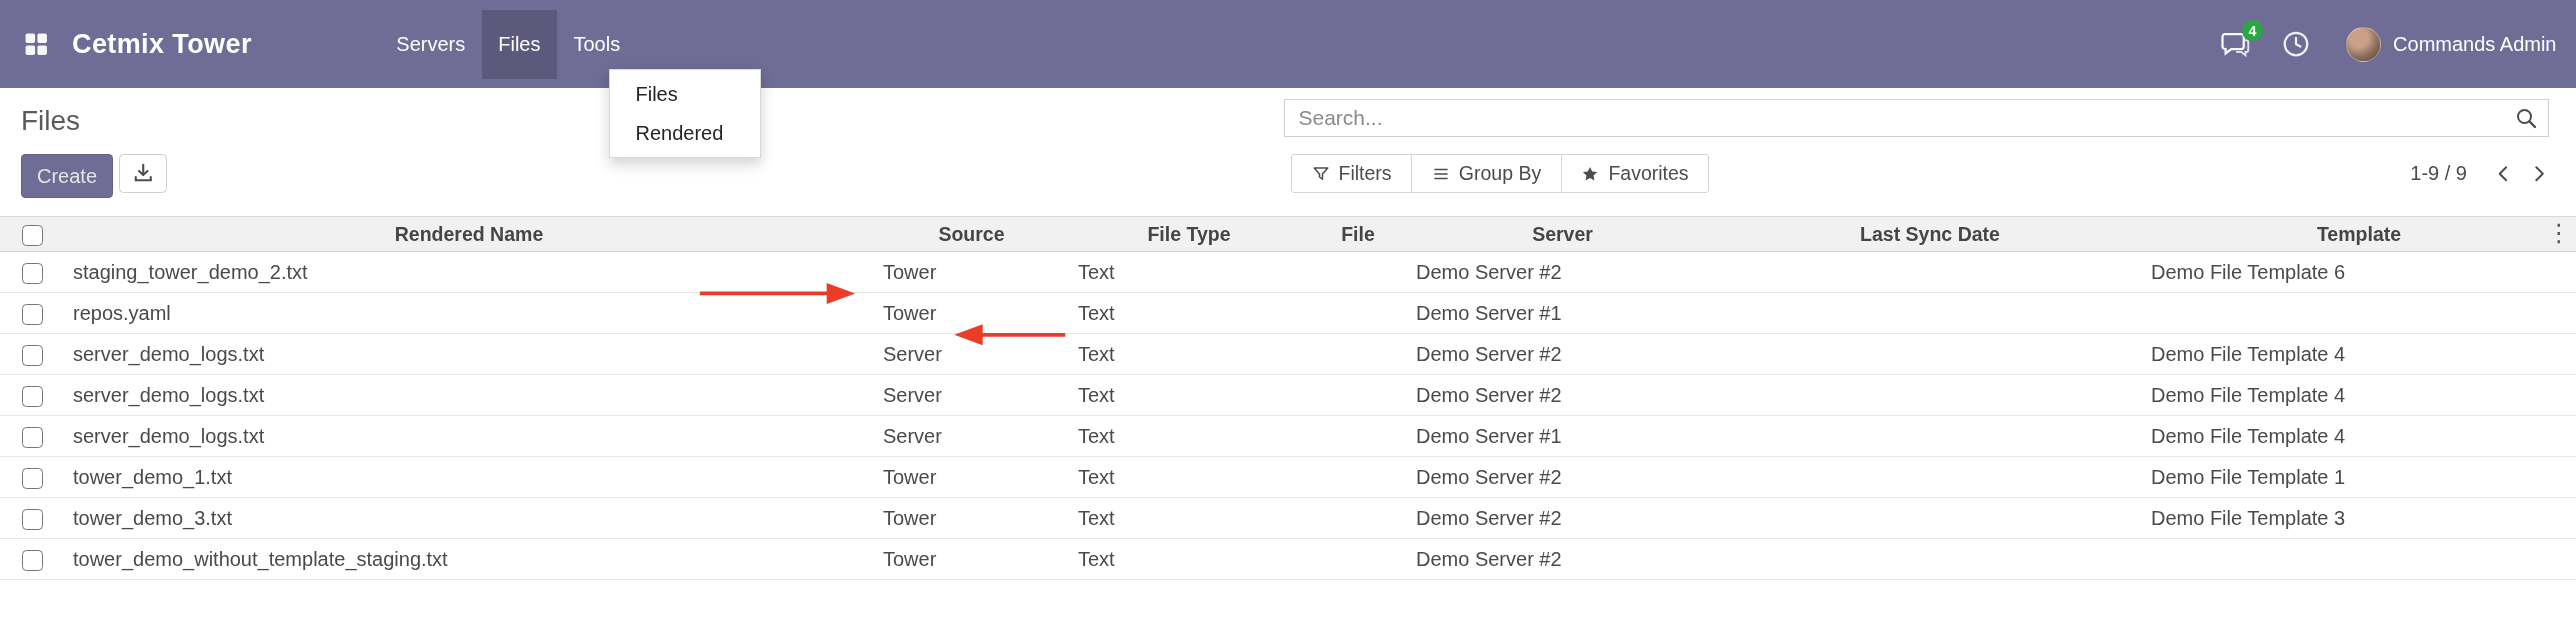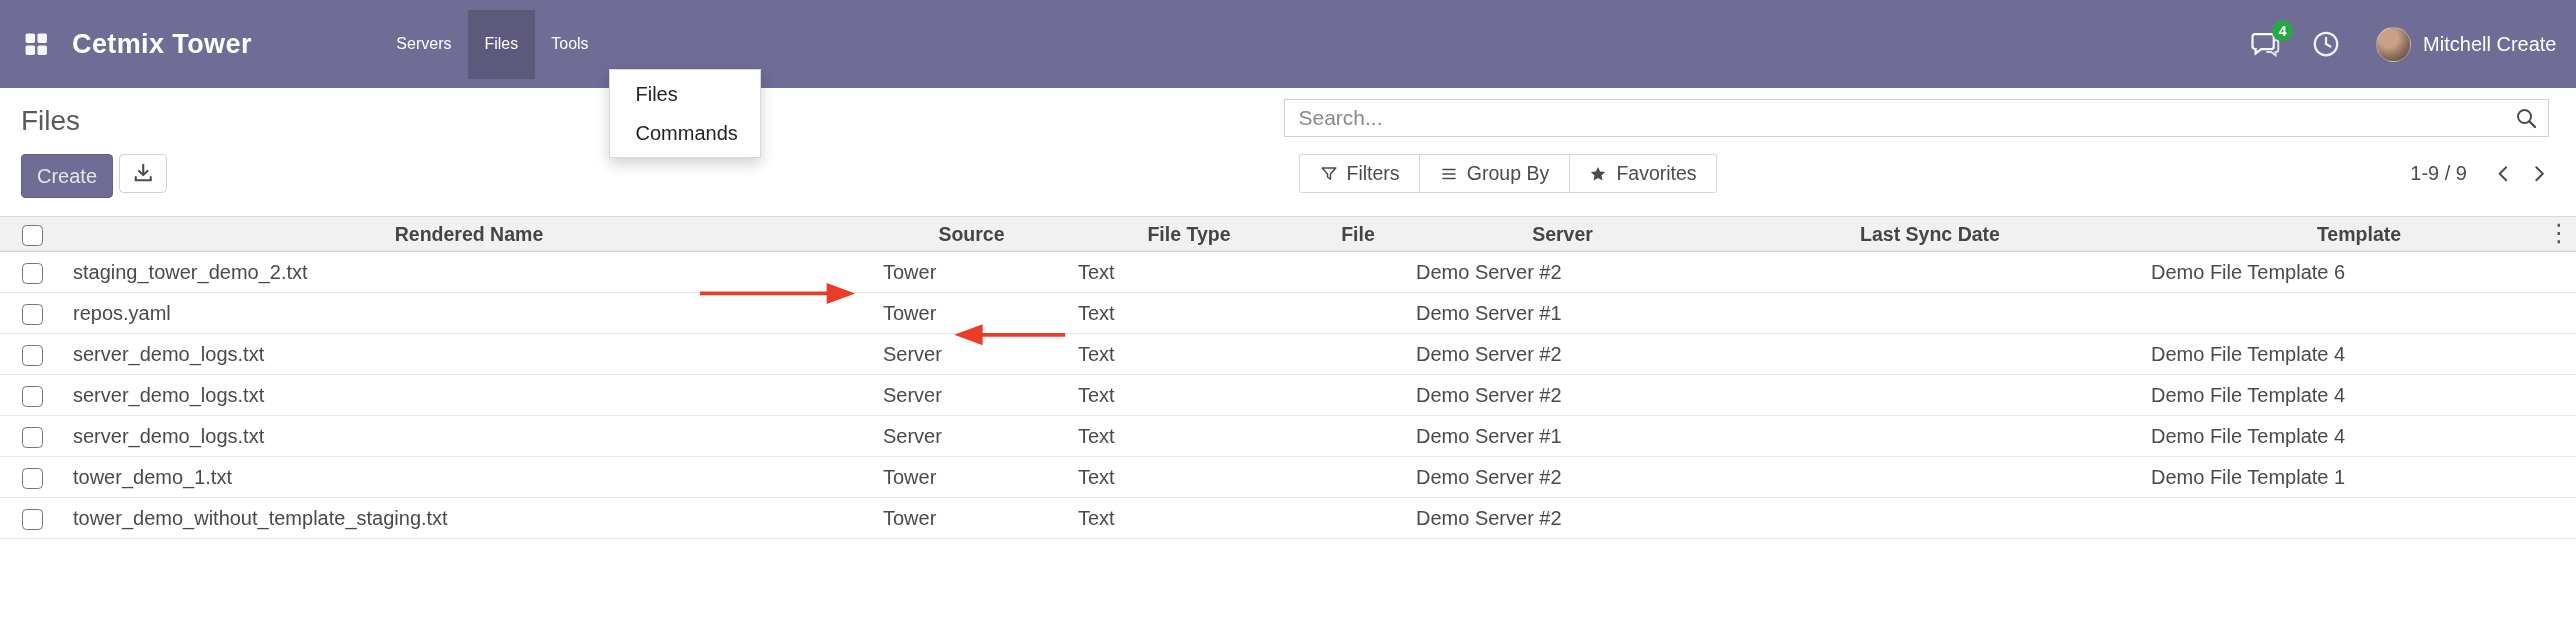--- a/index.html
+++ b/index.html
@@ -10,21 +10,21 @@
   *{box-sizing:border-box;margin:0;padding:0;font-family:"Liberation Sans",sans-serif;}
   html,body{background:#fff;}
   body{width:2576px;height:626px;overflow:hidden;}
   .page{position:relative;width:2576px;height:626px;background:#fff;}
 
   
   .navbar{height:88px;background:var(--brand);display:flex;align-items:center;padding:0 19.5px;color:#fff;}
   .apps-toggle{width:33px;height:33px;display:flex;align-items:center;justify-content:center;cursor:pointer;}
   .brand{font-size:27px;font-weight:700;margin-left:19.5px;letter-spacing:0.4px;white-space:nowrap;}
   .nav-menu{display:flex;height:69px;margin-left:128px;}
-  .nav-item{display:flex;align-items:center;height:69px;padding:0 16.5px;font-size:16px;color:#fff;text-decoration:none;cursor:pointer;white-space:nowrap;}
+  .nav-item{display:flex;align-items:center;height:69px;padding:0 16.5px;font-size:20px;color:#fff;text-decoration:none;cursor:pointer;white-space:nowrap;}
   .nav-item.active{background:rgba(0,0,0,.17);}
   .nav-right{margin-left:auto;display:flex;align-items:center;}
   .icon-wrap{position:relative;margin-left:31.5px;display:flex;align-items:center;cursor:pointer;}
   .nav-badge{position:absolute;top:-9px;right:-13.5px;background:var(--badge);color:#fff;font-size:14.3px;font-weight:700;min-width:21px;height:21px;border-radius:10.5px;display:flex;align-items:center;justify-content:center;padding:0 3px;}
   .avatar{width:35px;height:35px;border-radius:50%;margin-left:35px;background:radial-gradient(circle at 35% 30%,#caa089 0 30%,#8a6f5c 60%,#4e3d31 100%);border:0.8px solid rgba(255,255,255,.35);cursor:pointer;}
   .user-name{font-size:20px;margin-left:12px;cursor:pointer;white-space:nowrap;}
 
   
   .dropdown{position:absolute;left:609px;top:69px;width:152px;background:#fff;border:0.8px solid #d8d8d8;box-shadow:0 6px 13.5px rgba(0,0,0,.18);z-index:20;padding:4.5px 0;}
   .dropdown-item{display:block;padding:0 25.5px;height:39px;line-height:39px;font-size:20px;color:#212529;text-decoration:none;cursor:pointer;white-space:nowrap;}
@@ -33,21 +33,21 @@
   .control-panel{position:relative;height:128px;background:#fff;}
   .page-title{position:absolute;left:21px;top:16.5px;font-size:28px;font-weight:400;color:#5b5b5b;}
   .btn-create{position:absolute;left:21px;top:66px;height:44px;padding:0 15px;background:var(--brand);color:#e5e5e5;border:0.8px solid rgba(0,0,0,.1);border-radius:4.5px;font-size:20px;cursor:pointer;}
   .btn-download{position:absolute;left:119px;top:66px;width:48px;height:39px;background:#fff;border:0.8px solid #d0d0d0;border-radius:4.5px;display:flex;align-items:center;justify-content:center;cursor:pointer;}
   .search{position:absolute;left:1284px;top:10.5px;width:1265px;height:38px;border:0.8px solid #d0d0d0;background:#701a75;display:flex;align-items:center;}
   .search input{flex:1;border:none;outline:none;height:100%;font-size:21px;padding:0 13.5px;color:#333;}
   .search input::placeholder{color:#8a8a8a;}
   .search .search-btn{width:44px;height:100%;display:flex;align-items:center;justify-content:center;cursor:pointer;background:#fff;border:none;}
   .filter-group{position:absolute;left:1284px;top:66px;display:flex;}
   .filter-group button{display:flex;align-items:center;gap:9px;height:39px;padding:0 19.5px;background:#fff;border:0.8px solid #d5d5d5;font-size:19.5px;color:#4c4c4c;cursor:pointer;margin-left:-0.8px;}
-  .filter-group button:first-child{margin-left:15px;border-radius:3px 0 0 3px;}
+  .filter-group button:first-child{margin-left:7px;border-radius:3px 0 0 3px;}
   .filter-group button:last-child{border-radius:0 3px 3px 0;}
   .pager{position:absolute;right:19.5px;top:66px;height:39px;display:flex;align-items:center;}
   .pager-range{font-size:20px;color:#4c4c4c;margin-right:19.5px;white-space:nowrap;}
   .pager button{width:35px;height:39px;background:transparent;border:none;display:flex;align-items:center;justify-content:center;cursor:pointer;}
 
   
   .table-wrap{position:relative;}
   table{width:2576px;border-collapse:collapse;table-layout:fixed;border-top:0.8px solid #dadada;}
   thead th{height:35px;background:#f1f1f1;border-bottom:0.8px solid #cfcfcf;font-size:19.5px;font-weight:700;color:#454545;text-align:center;padding:0 9px;white-space:nowrap;overflow:hidden;}
   tbody td{height:41px;border-bottom:0.8px solid #e8e8e8;font-size:20px;color:#4a4a4a;padding:0 9px;vertical-align:middle;white-space:nowrap;overflow:hidden;}
@@ -90,27 +90,27 @@
         </svg>
         <span class="nav-badge">4</span>
       </div>
       <div class="icon-wrap">
         <svg class="ic" width="30" height="30" viewBox="0 0 24 24">
           <circle cx="12" cy="12" r="9" fill="none" stroke="#fff" stroke-width="1.8" opacity=".9"></circle>
           <path d="M12 7v5l3.5 2" fill="none" stroke="#fff" stroke-width="1.8" stroke-linecap="round" opacity=".9"></path>
         </svg>
       </div>
       <div class="avatar"></div>
-      <div class="user-name">Mitchell Create</div>
+      <div class="user-name">Commands Admin</div>
     </div>
   </nav>
 
   <div class="dropdown">
     <a class="dropdown-item">Files</a>
-    <a class="dropdown-item">Commands</a>
+    <a class="dropdown-item">Rendered</a>
   </div>
 
   <section class="control-panel">
     <h1 class="page-title">Files</h1>
     <button class="btn-create">
       <span>Create</span>
     </button>
     <button class="btn-download">
       <svg class="ic" width="22.5" height="22.5" viewBox="0 0 24 24">
         <path d="M12 3v10M7.5 9.5 12 14l4.5-4.5" fill="none" stroke="#4c4c4c" stroke-width="2.2" stroke-linecap="round" stroke-linejoin="round"></path>
@@ -246,20 +246,30 @@
             <td>tower_demo_1.txt</td>
             <td>Tower</td>
             <td>Text</td>
             <td></td>
             <td>Demo Server #2</td>
             <td></td>
             <td>Demo File Template 1</td>
           </tr>
           <tr>
             <td class="cell-checkbox"><span class="checkbox"></span></td>
+            <td>tower_demo_3.txt</td>
+            <td>Tower</td>
+            <td>Text</td>
+            <td></td>
+            <td>Demo Server #2</td>
+            <td></td>
+            <td>Demo File Template 3</td>
+          </tr>
+          <tr>
+            <td class="cell-checkbox"><span class="checkbox"></span></td>
             <td>tower_demo_without_template_staging.txt</td>
             <td>Tower</td>
             <td>Text</td>
             <td></td>
             <td>Demo Server #2</td>
             <td></td>
             <td></td>
           </tr>
         </tbody>
     </table>

